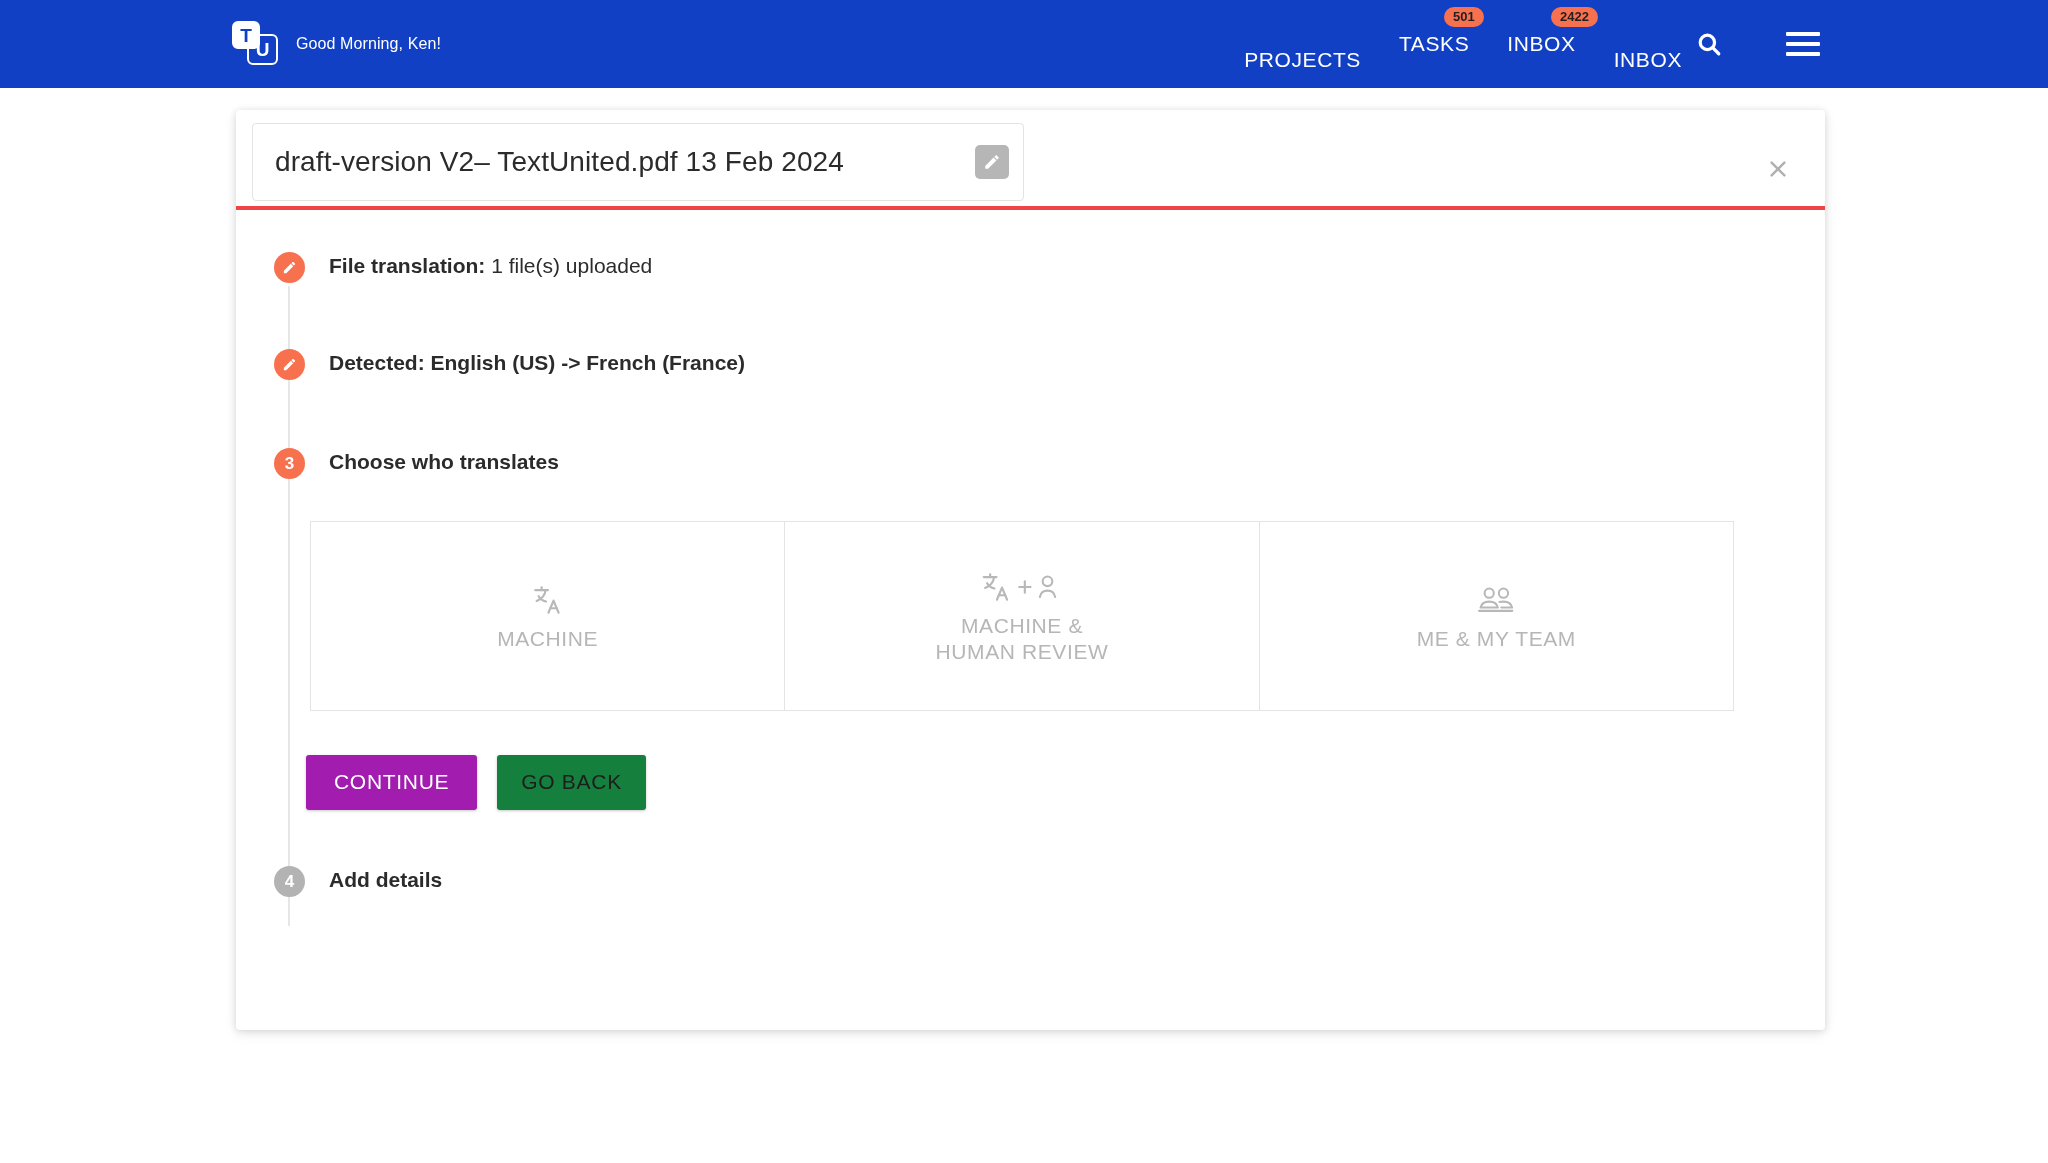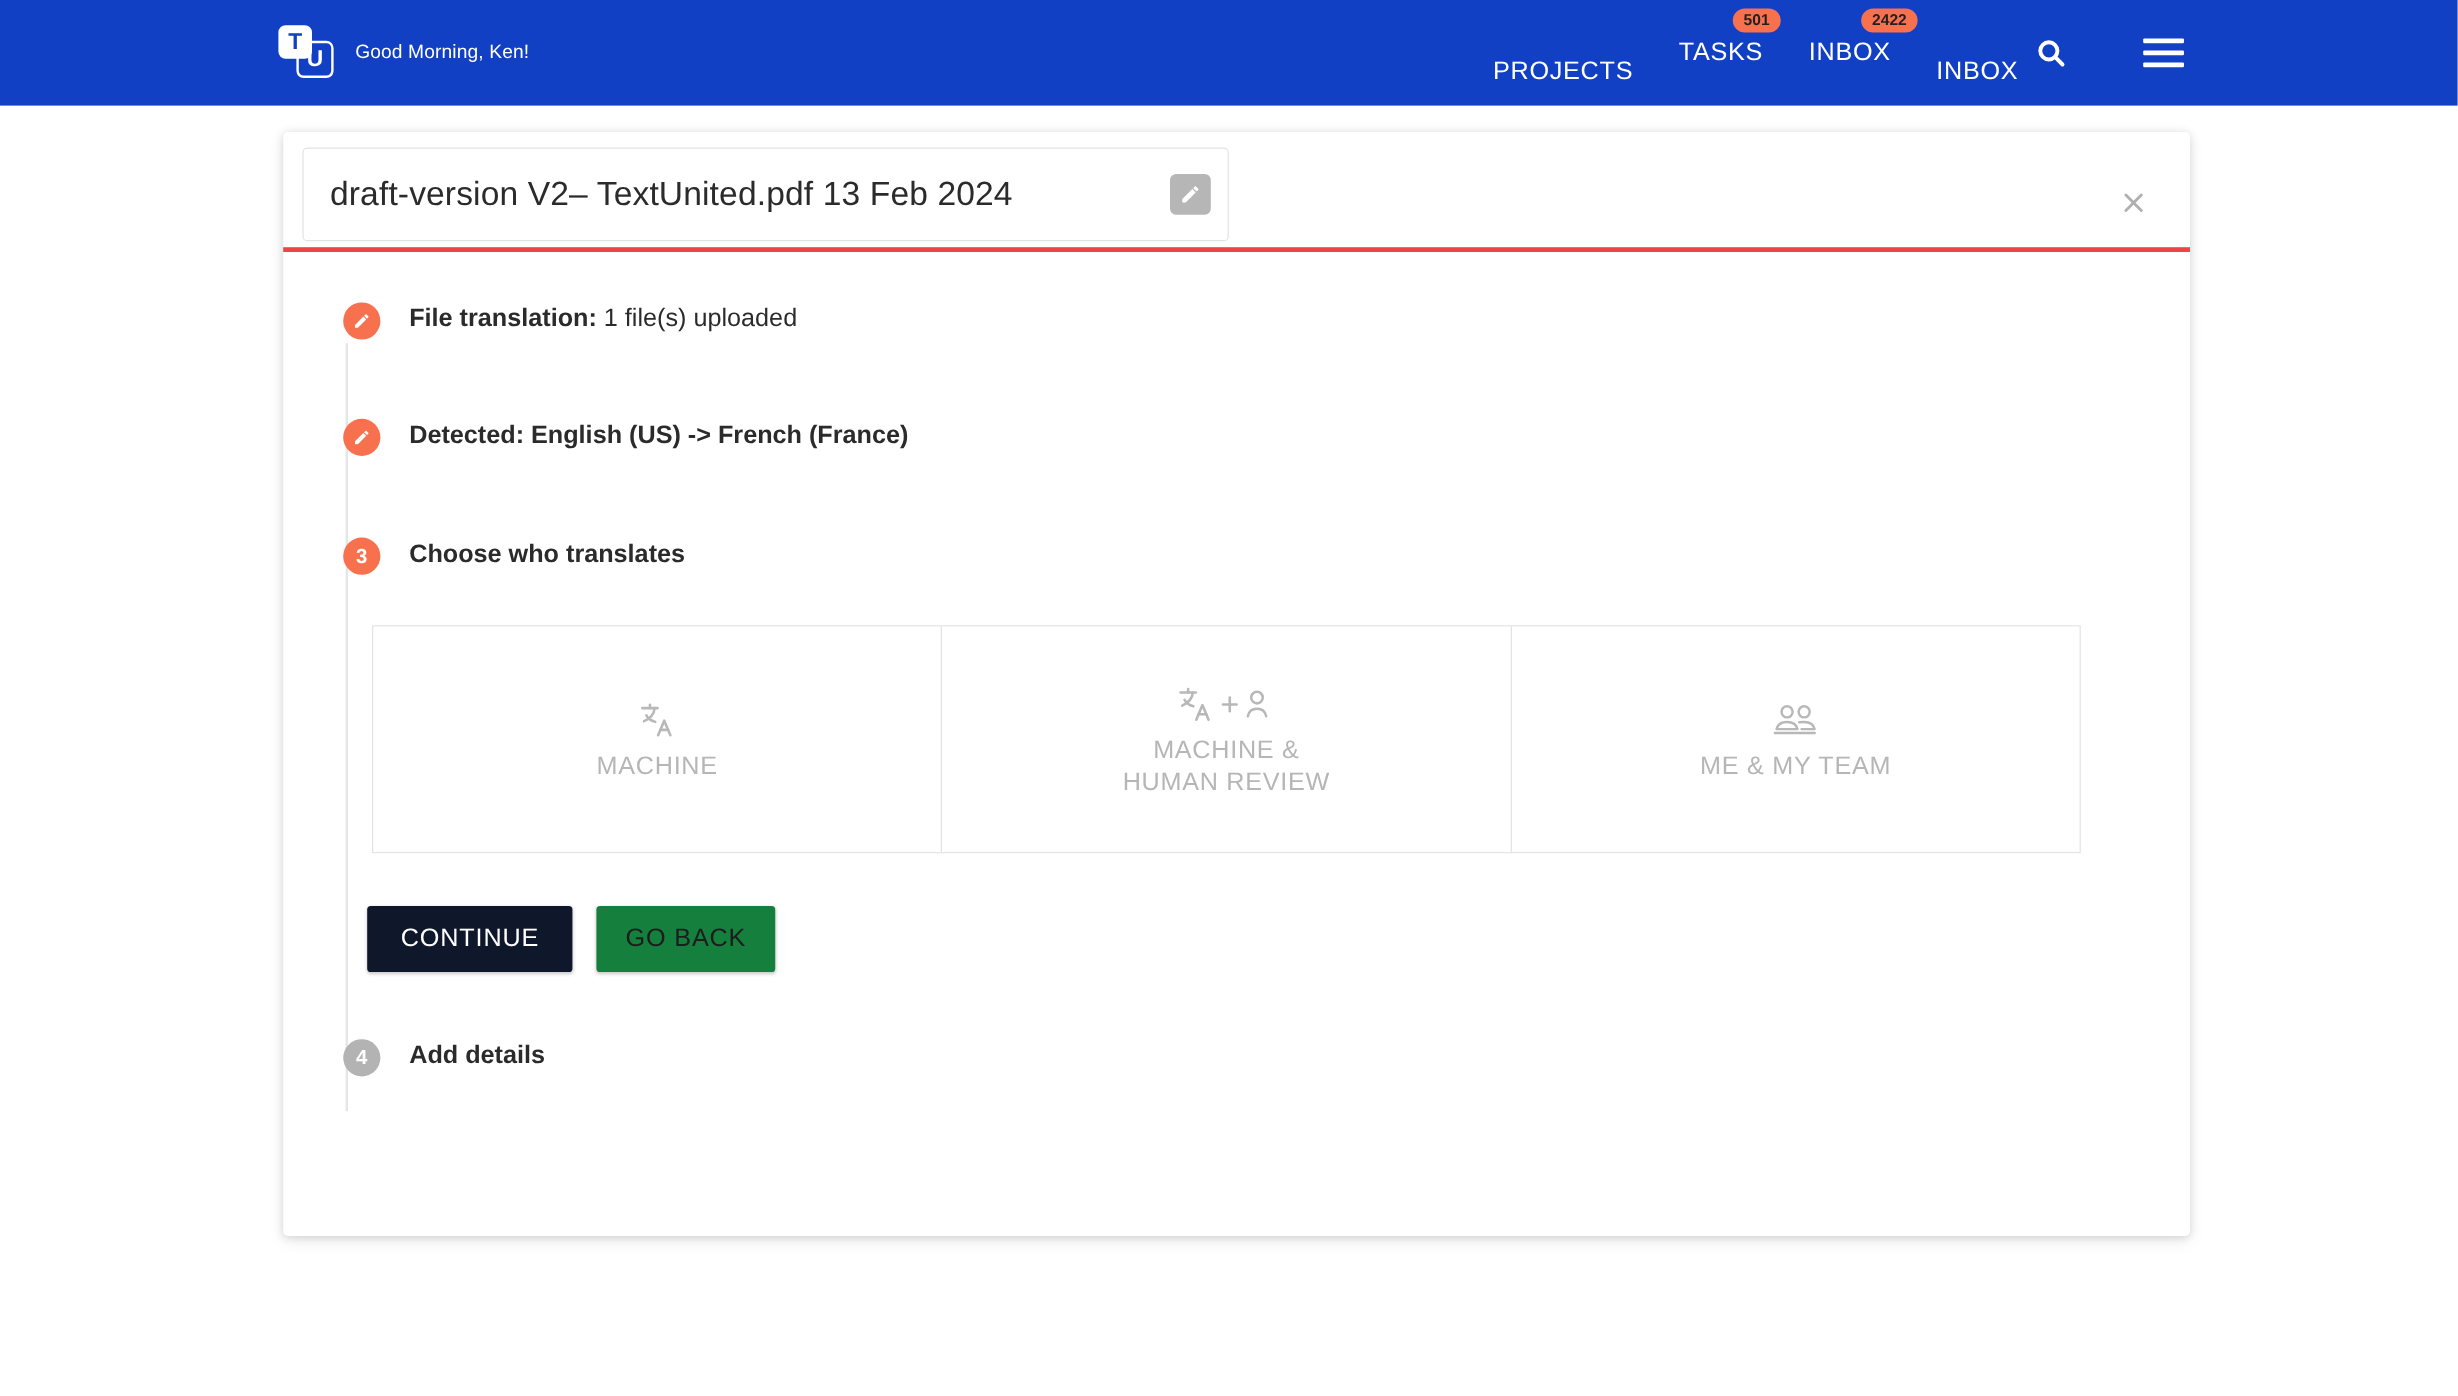--- a/index.html
+++ b/index.html
@@ -184,21 +184,21 @@
     left: 52px;
     top: 76px;
     width: 2px;
     height: 640px;
     background: #e6e6e6;
   }
   .step {
     position: relative;
     display: flex;
     align-items: flex-start;
-    padding-left: 50px;
+    padding-left: 38px;
   }
   .bullet {
     position: relative;
     z-index: 3;
     flex: 0 0 auto;
     width: 31px; height: 31px;
     border-radius: 50%;
     background: #F8714F;
     color: #ffffff;
     display: flex;
@@ -265,21 +265,21 @@
     align-items: center;
     margin: 44px 0 0 70px;
   }
   .btn {
     border: none;
     cursor: pointer;
     font-family: inherit;
     letter-spacing: .7px;
   }
   .btn-primary {
-    background: #0f172a;
+    background: #a21caf;
     color: #ffffff;
     font-size: 21px;
     padding: 15px 28px 16px;
     border-radius: 3px;
     box-shadow: 0 1px 3px rgba(0,0,0,.22);
   }
   .btn-secondary {
     background: #15803d;
     color: #1d1d1d;
     font-size: 21px;

